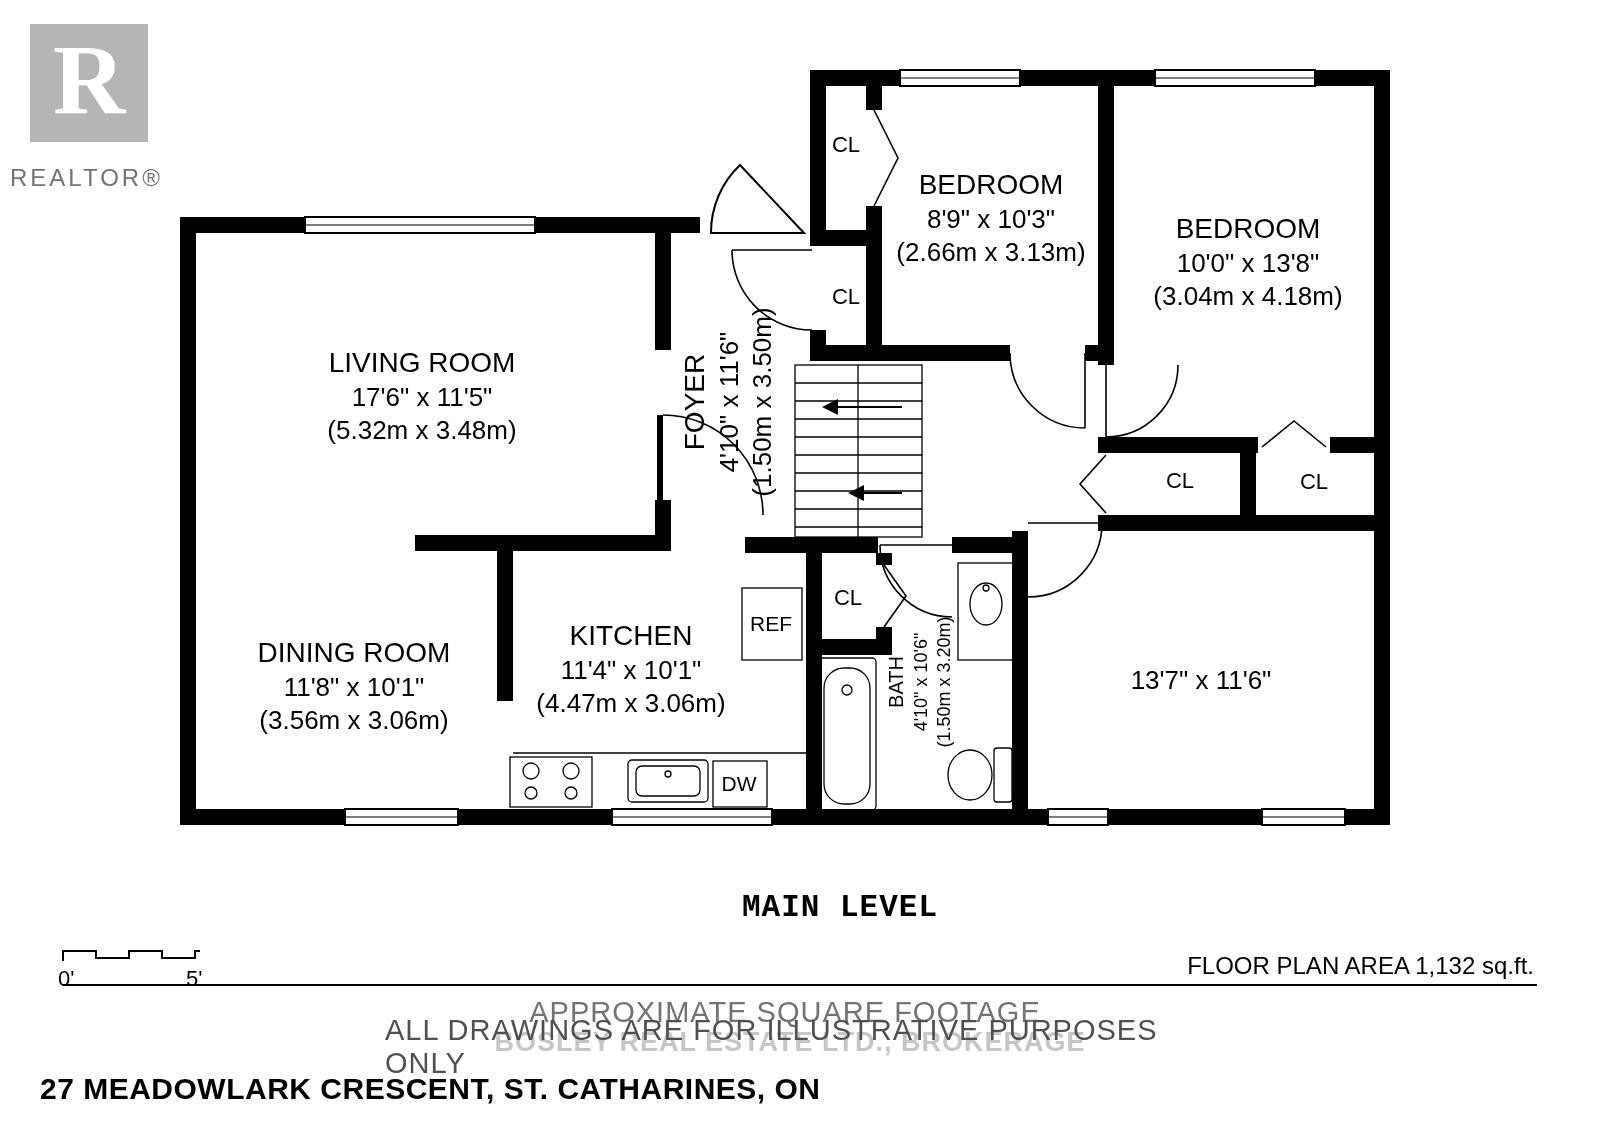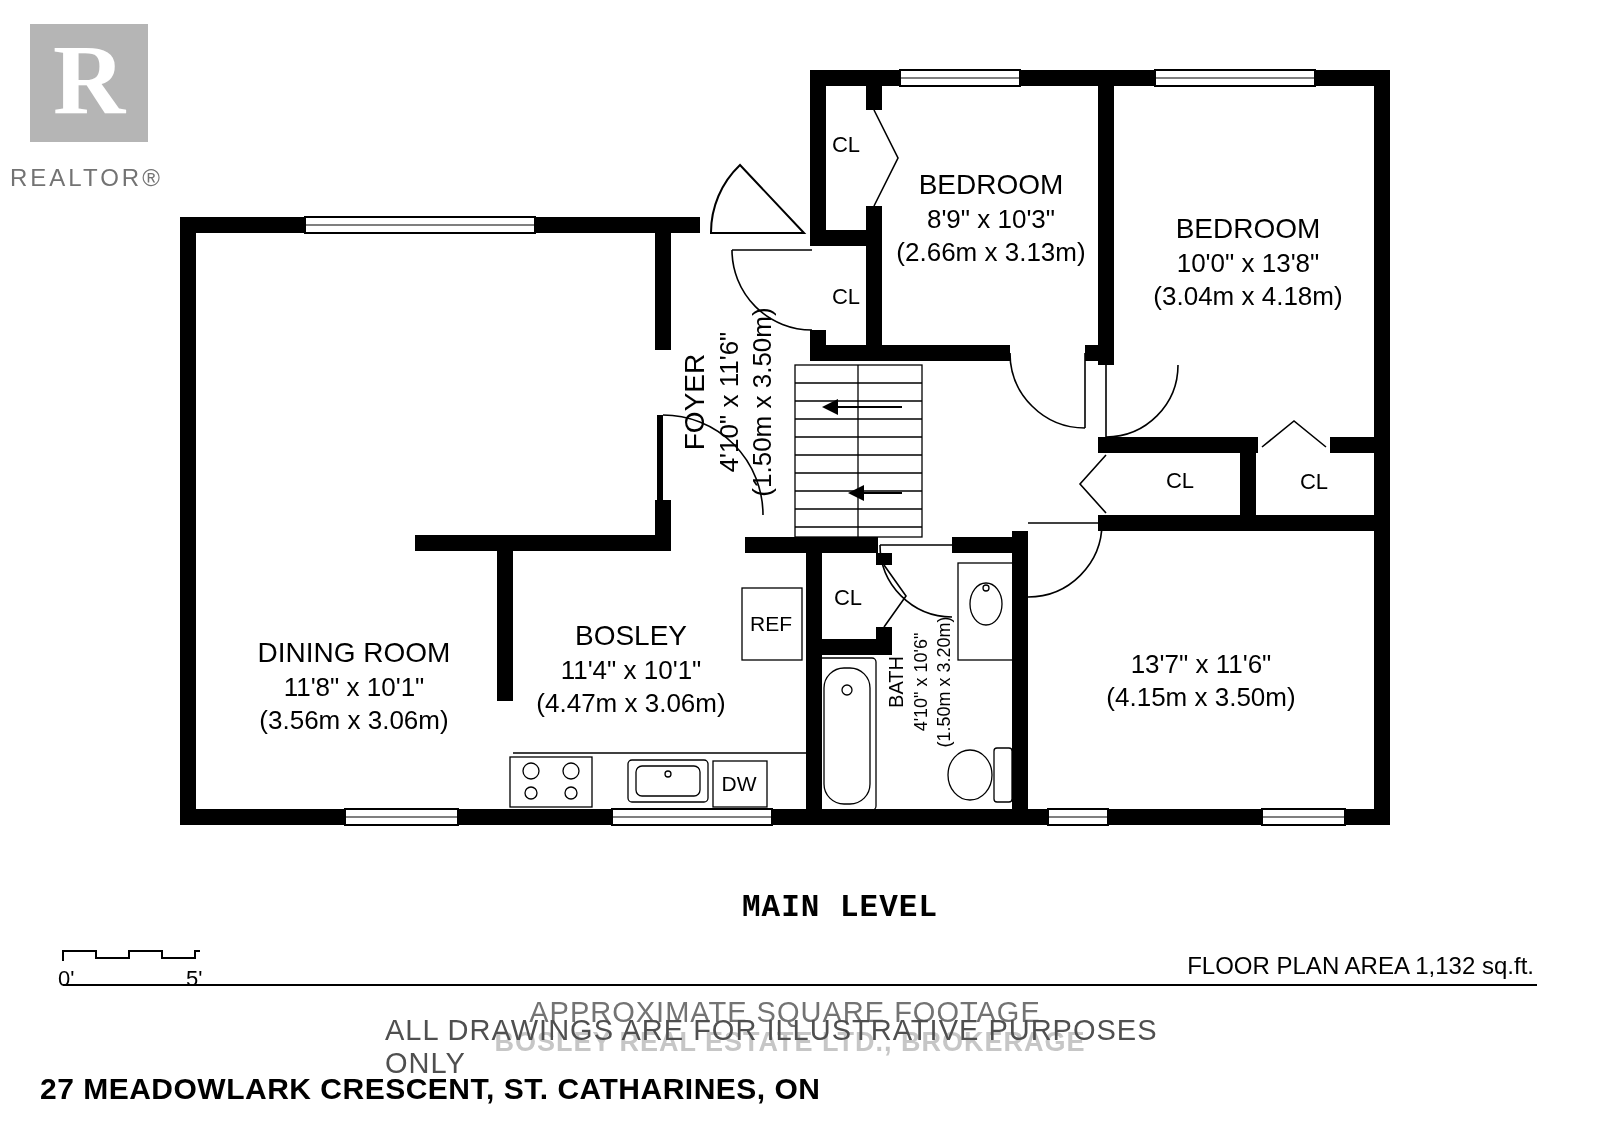--- a/index.html
+++ b/index.html
@@ -209,20 +209,25 @@
         <ellipse cx="970" cy="775" rx="22" ry="25"></ellipse>
       </g>
     </g>
 
     <g>
       <path d="M 63 961 L 63 951 L 96 951 L 96 958 L 129 958 L 129 951 L 162 951 L 162 958 L 195 958 L 195 951 L 200 951" fill="none" stroke="#000" stroke-width="2"></path>
     </g>
     <line x1="63" y1="985" x2="1537" y2="985" stroke="#000" stroke-width="2"></line>
   </svg>
 
+  <div class="room-label" style="left:422px;top:396px">
+    <div class="room-name">LIVING ROOM</div>
+    <div class="room-dim">17'6" x 11'5"</div>
+    <div class="room-dim">(5.32m x 3.48m)</div>
+  </div>
 
   <div class="room-label rotated" style="left:728px;top:402px">
     <div class="room-name">FOYER</div>
     <div class="room-dim">4'10" x 11'6"</div>
     <div class="room-dim">(1.50m x 3.50m)</div>
   </div>
 
   <div class="room-label" style="left:991px;top:218px">
     <div class="room-name">BEDROOM</div>
     <div class="room-dim">8'9" x 10'3"</div>
@@ -235,28 +240,27 @@
     <div class="room-dim">(3.04m x 4.18m)</div>
   </div>
 
   <div class="room-label" style="left:354px;top:686px">
     <div class="room-name">DINING ROOM</div>
     <div class="room-dim">11'8" x 10'1"</div>
     <div class="room-dim">(3.56m x 3.06m)</div>
   </div>
 
   <div class="room-label" style="left:631px;top:669px">
-    <div class="room-name">BOSLEY</div>
+    <div class="room-name">KITCHEN</div>
     <div class="room-dim">11'4" x 10'1"</div>
     <div class="room-dim">(4.47m x 3.06m)</div>
   </div>
 
   <div class="room-label" style="left:1201px;top:681px">
     <div class="room-dim">13'7" x 11'6"</div>
-    <div class="room-dim">(4.15m x 3.50m)</div>
   </div>
 
   <div class="room-label rotated bath-label" style="left:920px;top:682px">
     <div class="room-name">BATH</div>
     <div class="room-dim">4'10" x 10'6"</div>
     <div class="room-dim">(1.50m x 3.20m)</div>
   </div>
 
   <div class="small-label" style="left:846px;top:145px">CL</div>
   <div class="small-label" style="left:846px;top:297px">CL</div>

